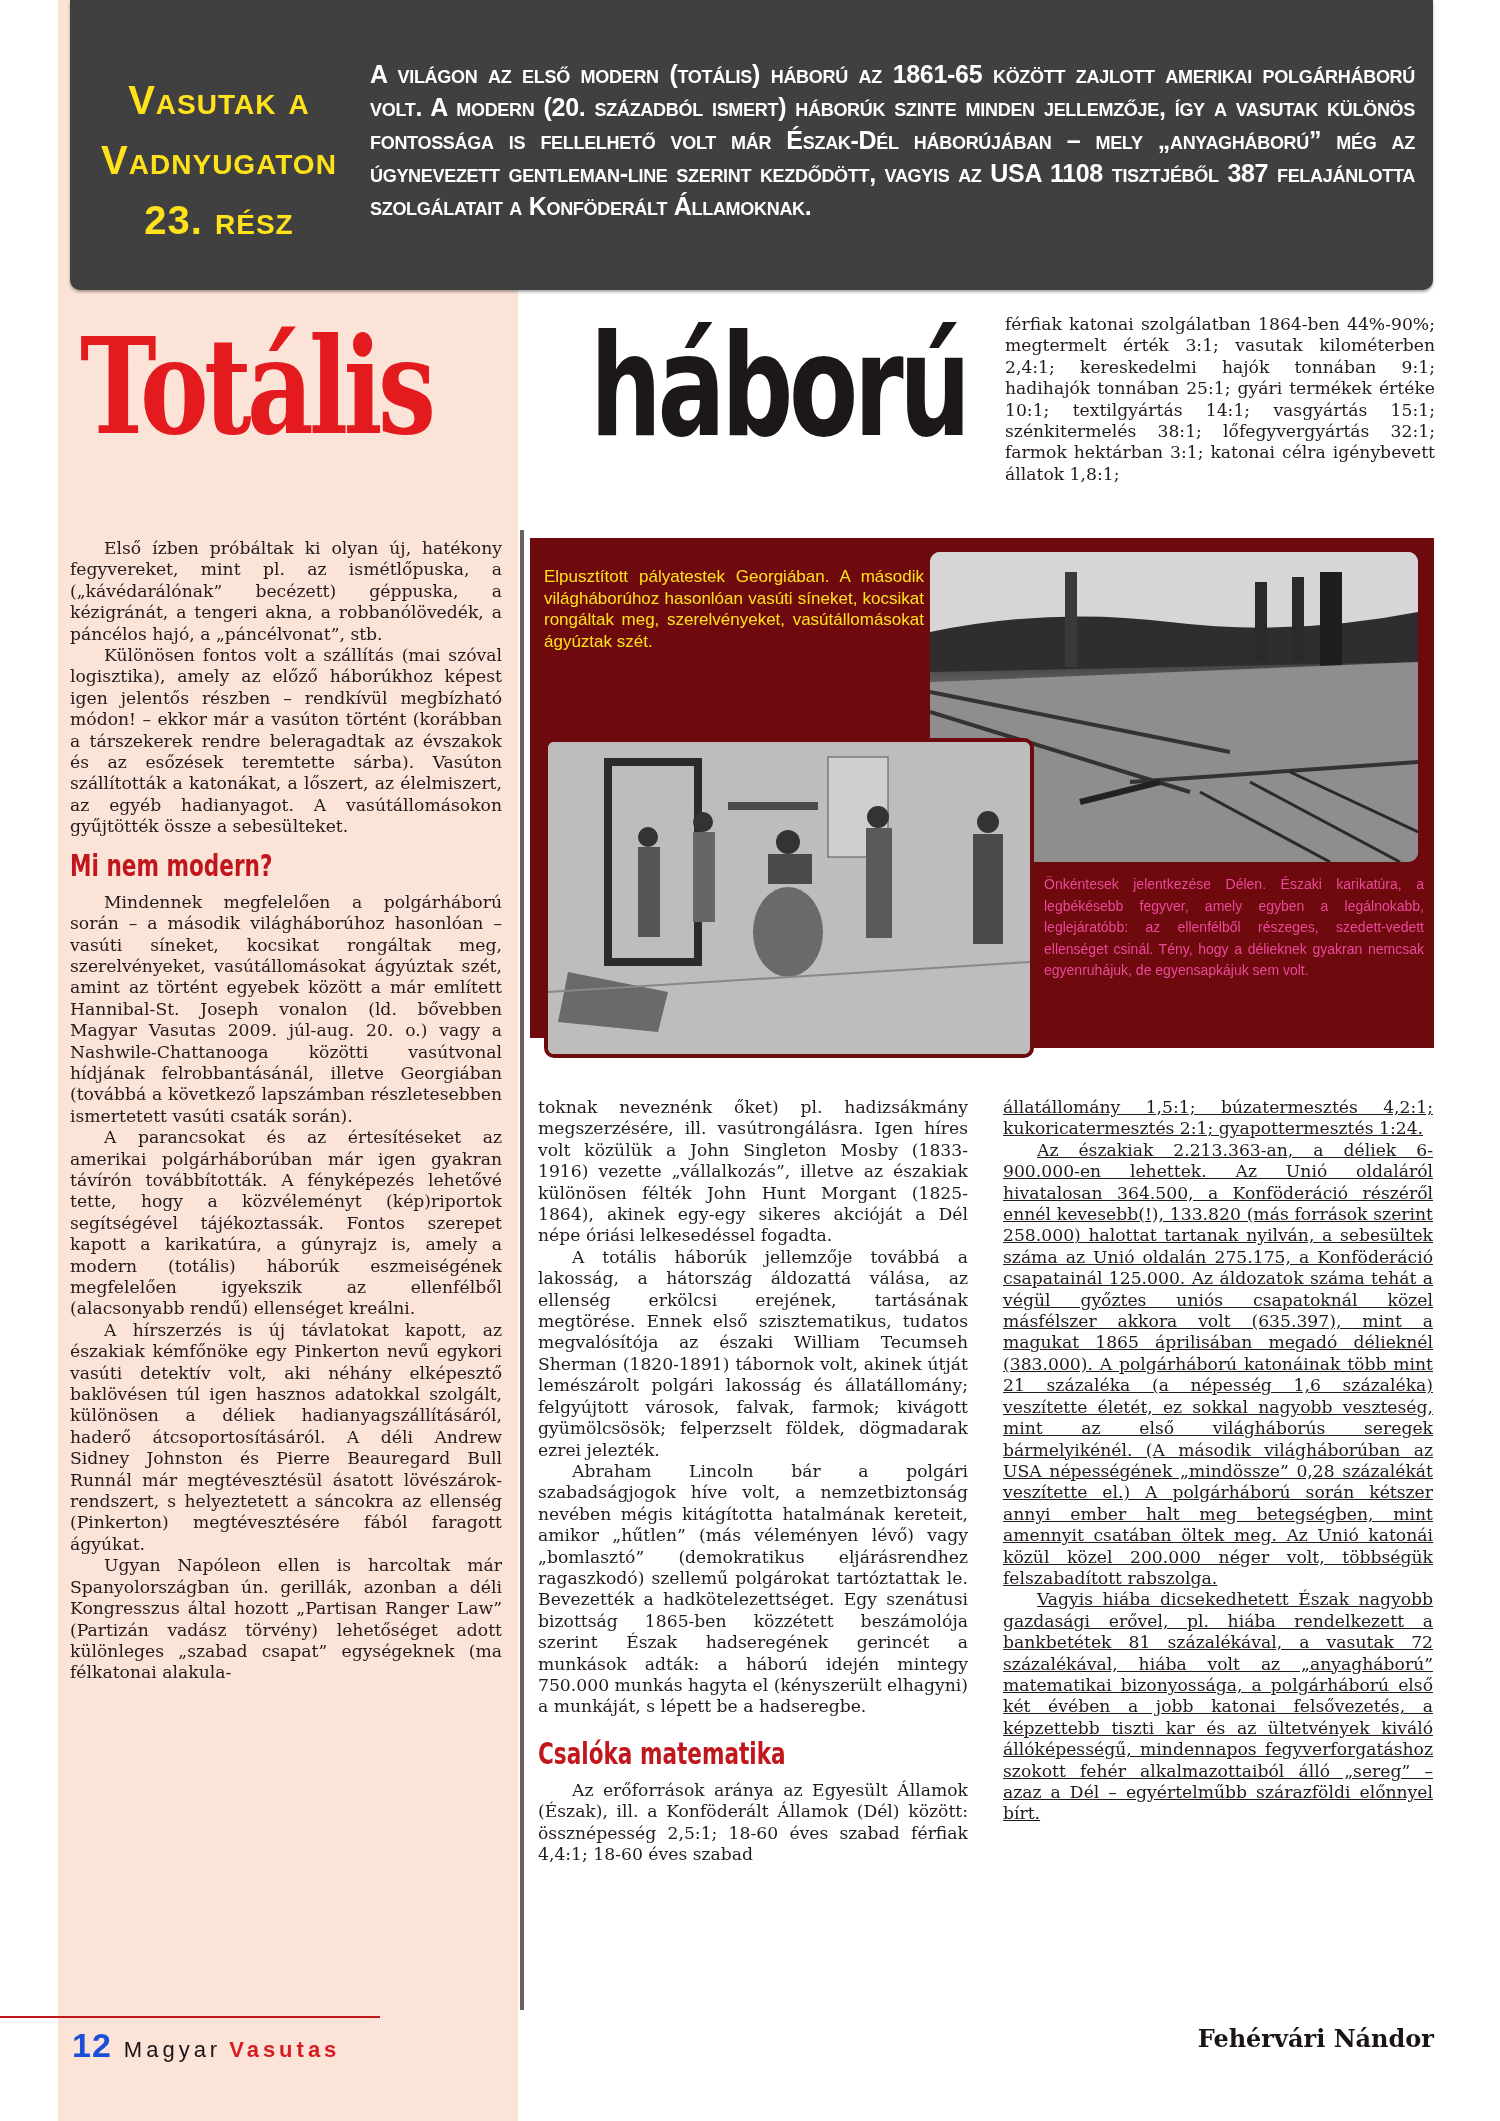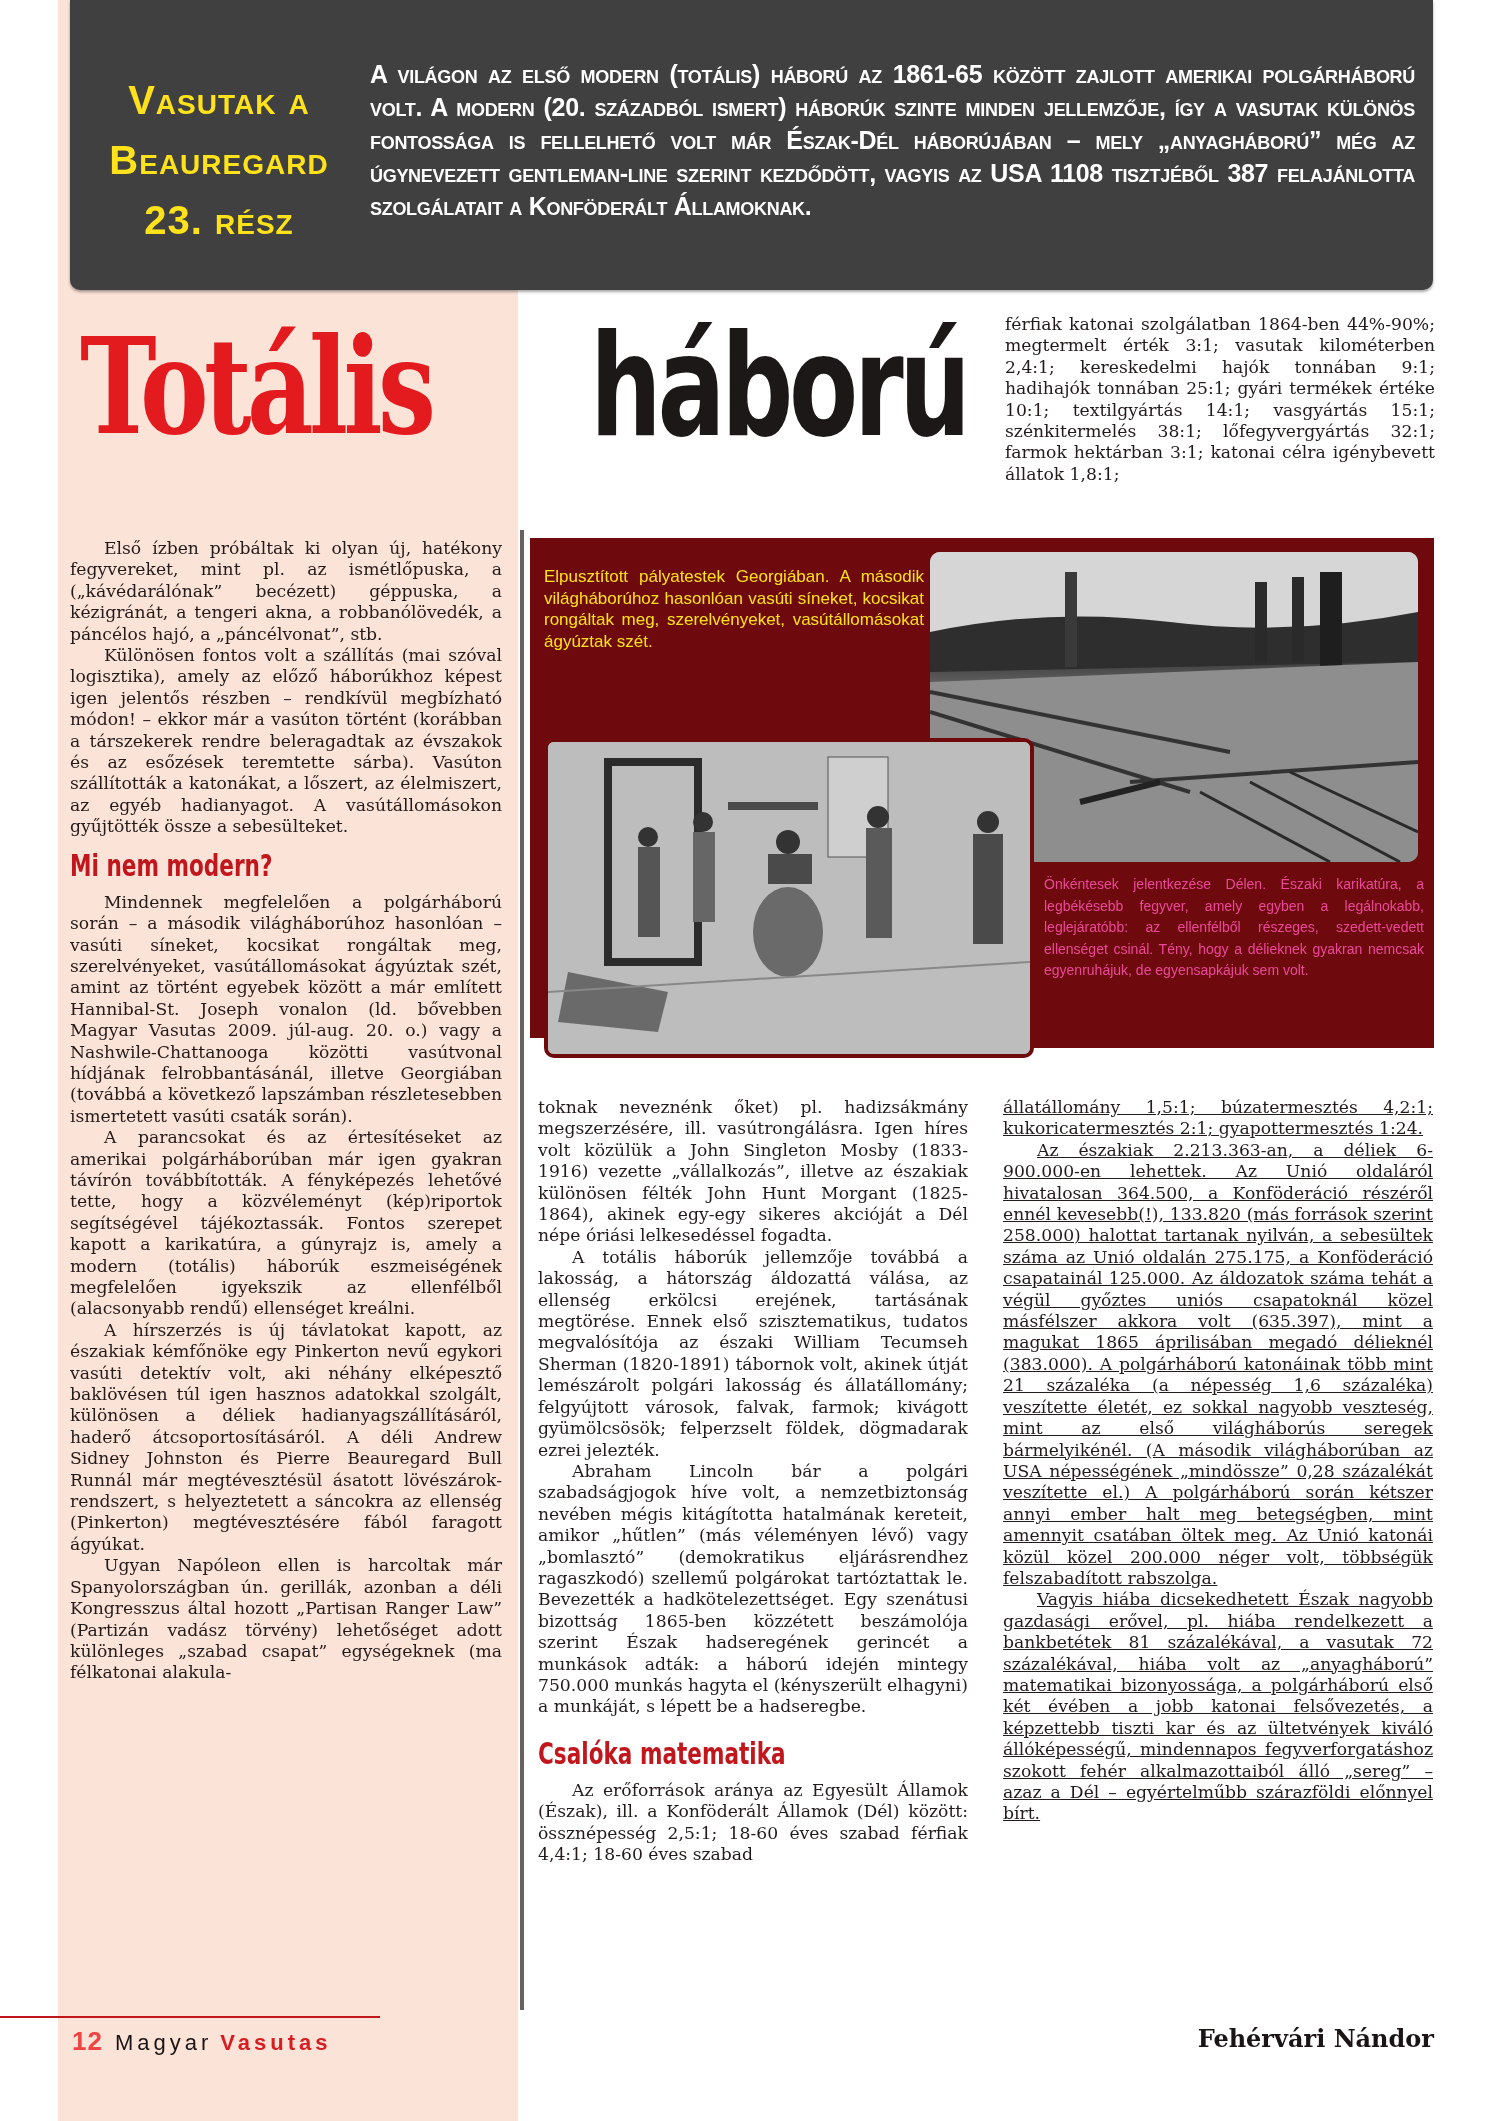--- a/index.html
+++ b/index.html
@@ -39,36 +39,36 @@
           font-size:17px; line-height:21.5px; text-align:justify; }
   .photo1 { position:absolute; left:400px; top:14px; width:488px; height:310px; border-radius:10px; overflow:hidden;
             background:linear-gradient(180deg,#d9d9d9 0%,#c9c9c9 28%,#3a3a3a 34%,#6b6b6b 45%,#9a9a9a 60%,#bdbdbd 75%,#8a8a8a 100%); }
   .photo2 { position:absolute; left:14px; top:200px; width:490px; height:320px; border-radius:10px; overflow:hidden;
             background:linear-gradient(180deg,#c8c8c8 0%,#b5b5b5 40%,#9c9c9c 70%,#bababa 100%); border:4px solid #6e0a0e; box-sizing:border-box; }
   .cap2 { position:absolute; left:514px; top:336px; width:380px; color:#ec4899; font-family:"Liberation Sans",sans-serif;
           font-size:14px; line-height:21.5px; text-align:justify; }
   
   .footer-line { position:absolute; left:0; top:2016px; width:380px; height:2px; background:#c0161c; }
   .footer { position:absolute; left:72px; top:2026px; font-family:"Liberation Sans",sans-serif; font-size:22px; letter-spacing:4px; }
-  .footer .num { color:#ef4444; font-weight:bold; font-size:26px; letter-spacing:1px; margin-right:12px;text-align:center; }
+  .footer .num { color:#1d4ed8; font-weight:bold; font-size:34px; letter-spacing:1px; margin-right:12px;text-align:center; }
   .footer .brand { color:#d81d22; font-weight:bold; margin-left:8px;margin-top:40px; }
   .author { position:absolute; right:66px; top:2024px; font-family:"DejaVu Serif",serif; font-weight:bold; font-size:24px; color:#1a1414;text-align:right; }
   svg { display:block; }
 </style>
 </head>
 <body>
 
 <div class="pink-col">
     <div class="edge"></div>
   </div>
 
 <div class="banner">
   <div class="series">
     <div>Vasutak a</div>
-    <div>Beauregard</div>
+    <div>Vadnyugaton</div>
     <div>23. rész</div>
   </div>
   <div class="lead">A világon az első modern (totális) háború az 1861-65 között zajlott amerikai polgárháború volt. A modern (20. századból ismert) háborúk szinte minden jellemzője, így a vasutak különös fontossága is fellelhető volt már Észak-Dél háborújában – mely „anyagháború” még az úgynevezett gentleman-line szerint kezdődött, vagyis az USA 1108 tisztjéből 387 felajánlotta szolgálatait a Konföderált Államoknak.</div>
 </div>
 
 <div class="title-red">Totális</div>
 <div class="title-black">háború</div>
 
 <div class="col-tr body-text">
   <p class="noindent">férfiak katonai szolgálatban 1864-ben 44%-90%; megtermelt érték 3:1; vasutak kilométerben 2,4:1; kereskedelmi hajók tonnában 9:1; hadihajók tonnában 25:1; gyári termékek értéke 10:1; textilgyártás 14:1; vasgyártás 15:1; szénkitermelés 38:1; lőfegyvergyártás 32:1; farmok hektárban 3:1; katonai célra igénybevett állatok 1,8:1;</p>

